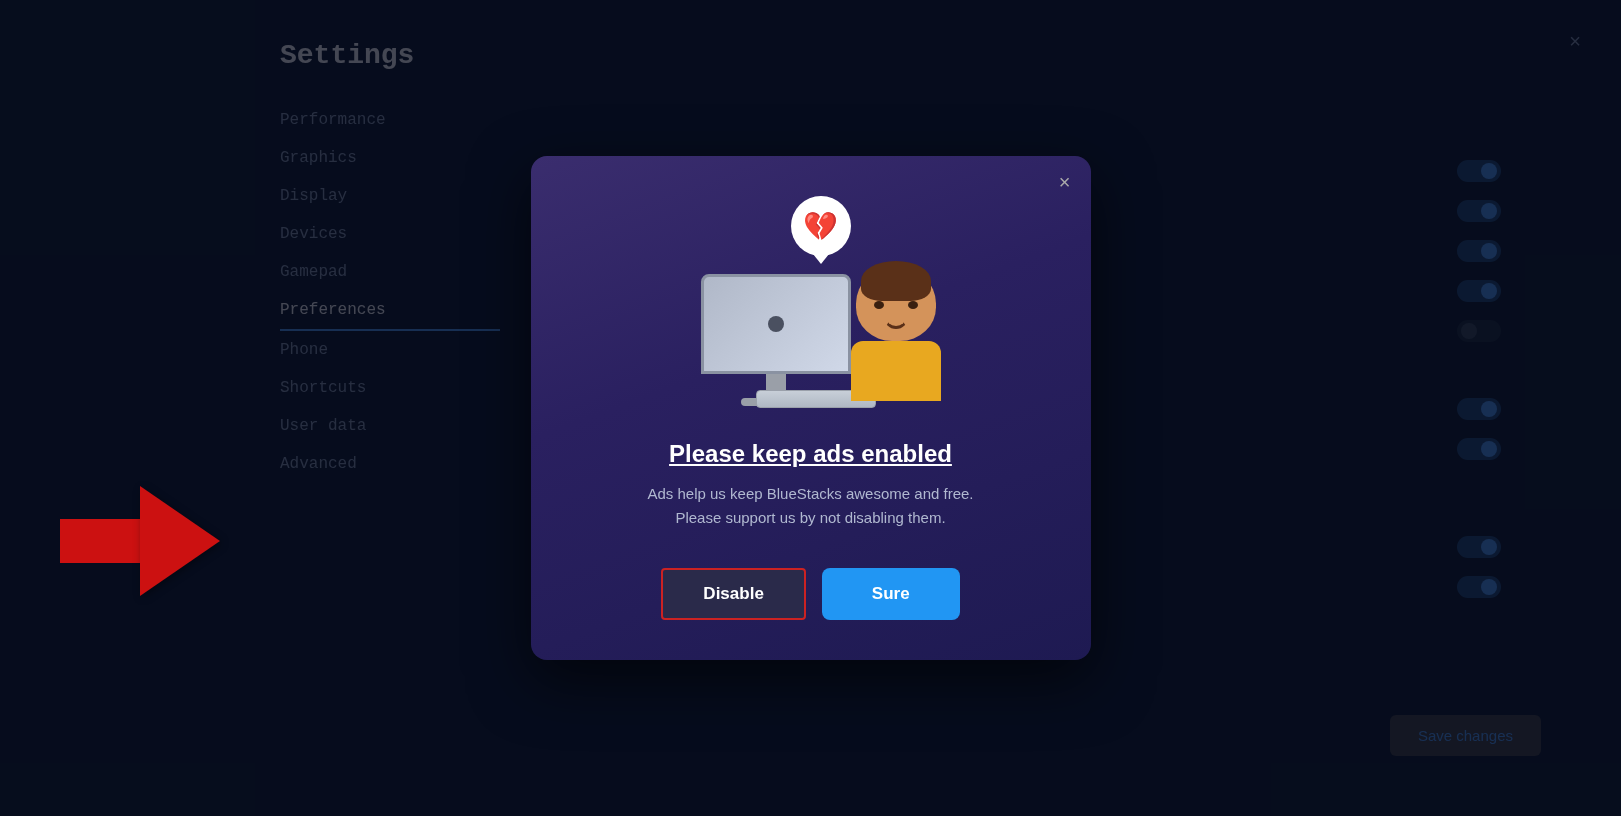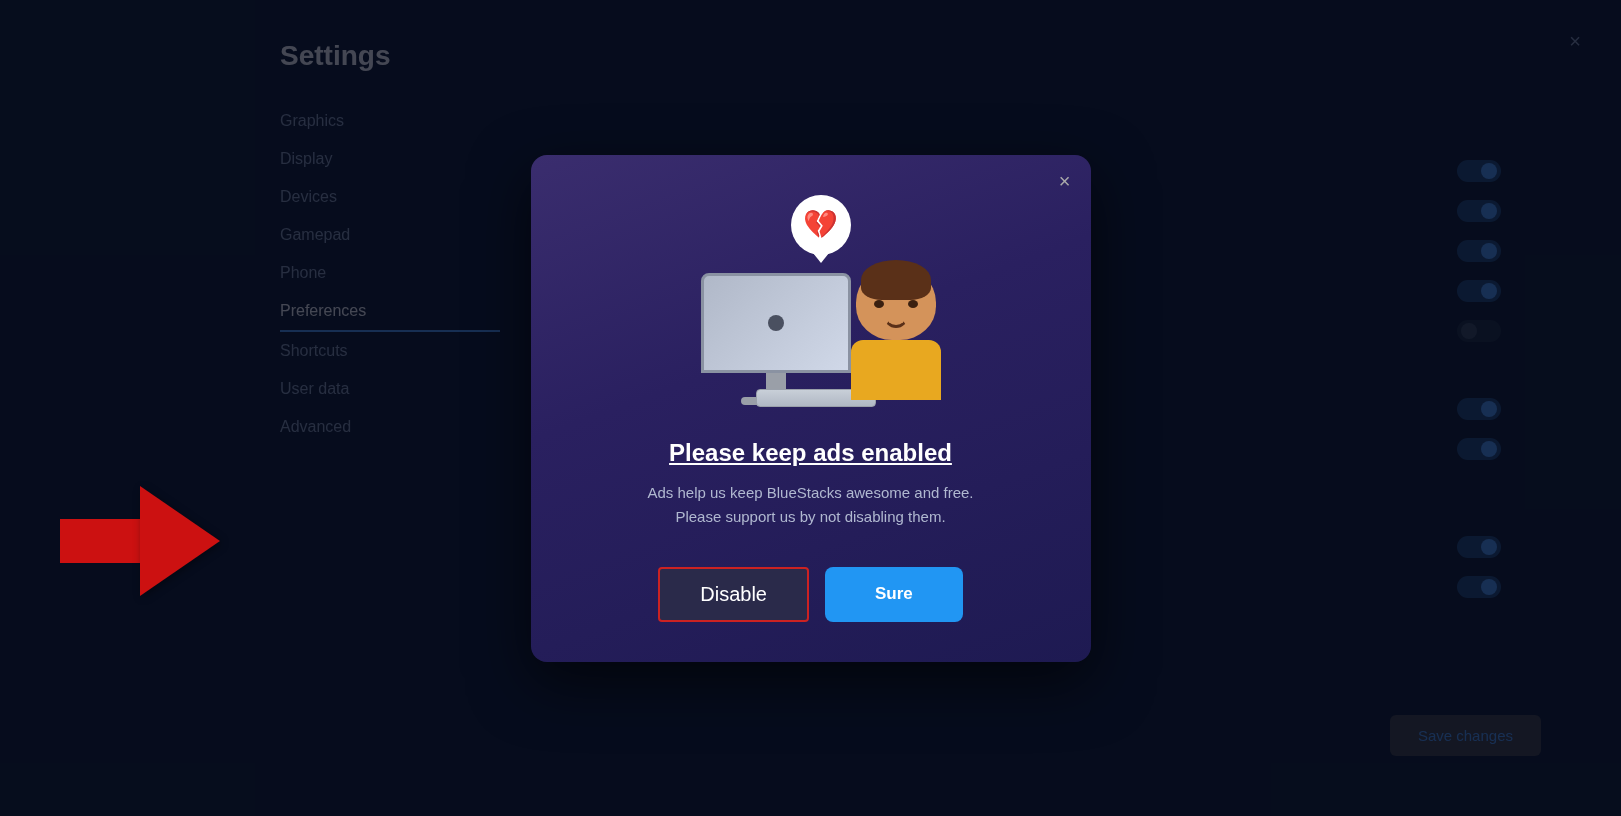--- a/index.html
+++ b/index.html
@@ -21,20 +21,21 @@
       z-index: 10;
     }
 
     
     .settings-sidebar {
       position: absolute;
       left: 280px;
       top: 40px;
       width: 220px;
       z-index: 5;
+      font-family: Liberation Mono, monospace;
     }
 
     .settings-title {
       color: #ffffff;
       font-size: 28px;
       font-weight: 600;
       margin-bottom: 30px;
     }
 
     .nav-item {
@@ -334,22 +335,22 @@
       gap: 16px;
       justify-content: center;
     }
 
     .btn-disable {
       background: #2a2a4a;
       color: #ffffff;
       border: 2px solid #cc2222;
       padding: 14px 40px;
       border-radius: 4px;
-      font-size: 20px;
-      font-weight: 400;
+      font-size: 17px;
+      font-weight: 700;
       cursor: pointer;
     }
 
     .btn-sure {
       background: #2196f3;
       color: #ffffff;
       border: none;
       padding: 10px 50px;
       border-radius: 8px;
       font-size: 17px;
@@ -385,26 +386,27 @@
     }
   </style>
 </head>
 <body>
 
 <div class="bg-overlay"></div>
 
 <div class="settings-sidebar">
   <div class="settings-title">Settings</div>
 
+  <div class="nav-item">Performance</div>
   <div class="nav-item">Graphics</div>
   <div class="nav-item">Display</div>
   <div class="nav-item">Devices</div>
   <div class="nav-item">Gamepad</div>
+  <div class="nav-item active">Preferences</div>
   <div class="nav-item">Phone</div>
-  <div class="nav-item active">Preferences</div>
   <div class="nav-item">Shortcuts</div>
   <div class="nav-item">User data</div>
   <div class="nav-item">Advanced</div>
 </div>
 
 <div class="toggles-panel">
   <div class="toggle on"></div>
   <div class="toggle on"></div>
   <div class="toggle on"></div>
   <div class="toggle on"></div>

